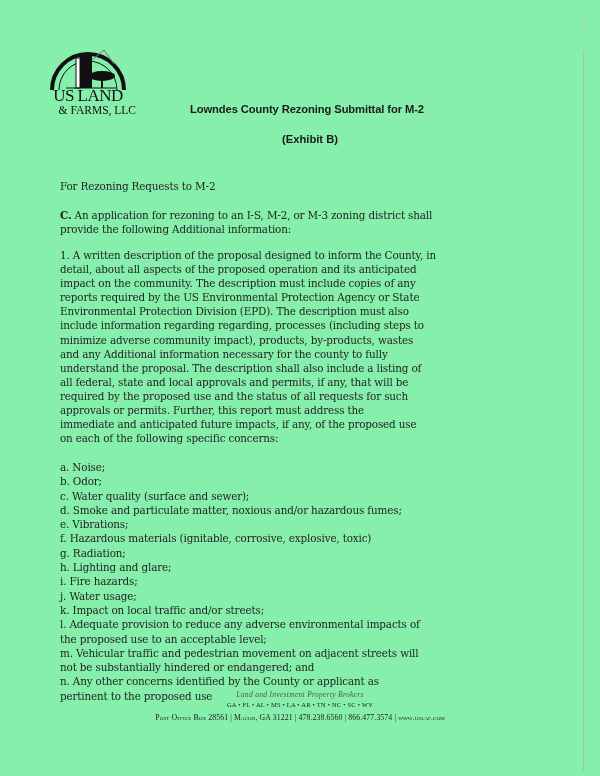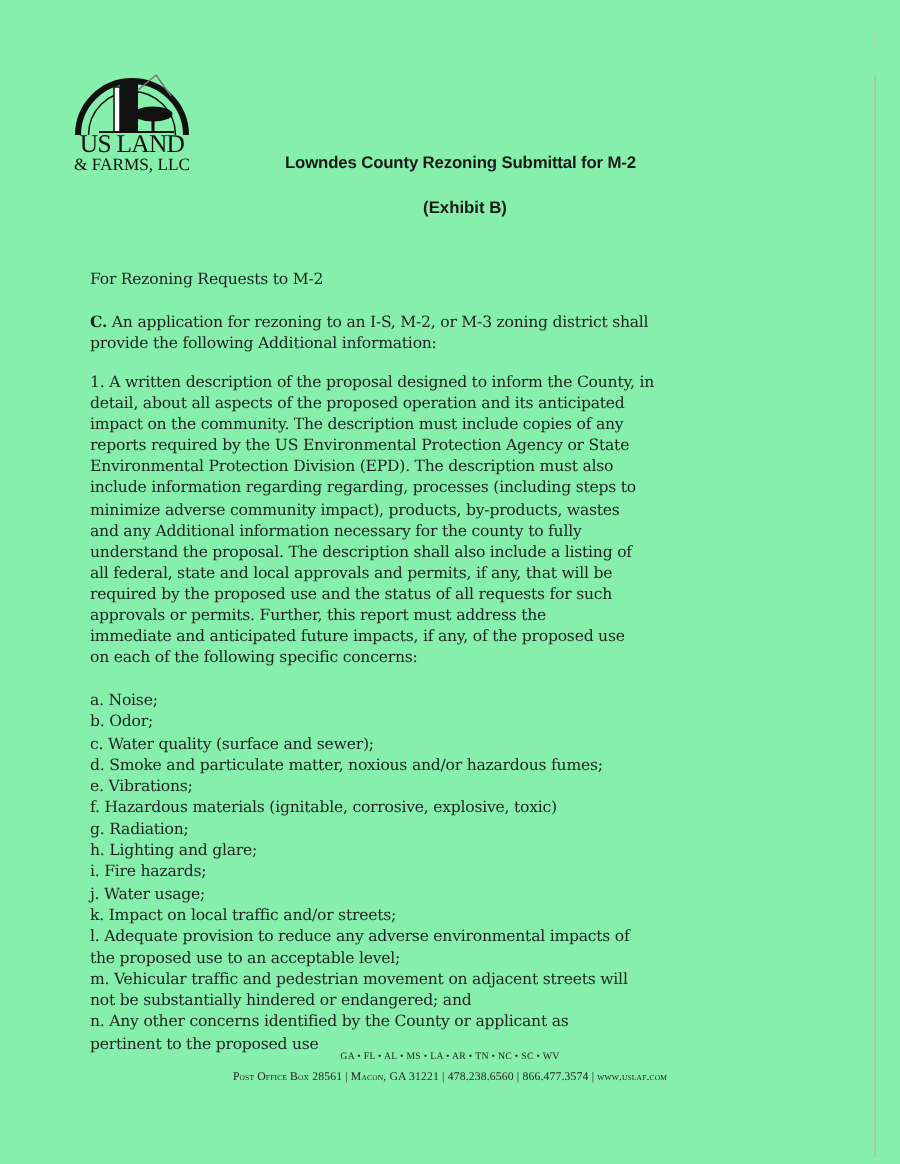--- a/index.html
+++ b/index.html
@@ -7,21 +7,21 @@
   .page { position: absolute; left: 0; top: 0; width: 600px; height: 776px; background: #86efac; }
 
   .edge-line { position: absolute; left: 583px; top: 50px; width: 1px; height: 722px; background: #b8b8b8; }
   .edge-mark { position: absolute; left: 582px; top: 22px; width: 3px; height: 8px; border-left: 1px solid #c8c8c8; }
 
   
   .logo { position: absolute; left: 40px; top: 42px; width: 96px; height: 78px; }
   .logo svg { position: absolute; left: 6px; top: 0; }
   .logo-name { position: absolute; left: 0; top: 46px; width: 96px; text-align: center;
     font-family: "Liberation Serif", serif; font-size: 17px; line-height: 15px; letter-spacing: -0.5px; color: #111; font-weight: normal; }
-  .logo-sub { position: absolute; left: 0; top: 62px; width: 96px; text-align: center;
+  .logo-sub { position: absolute; left: 0; top: 62px; width: 96px; text-align: right;
     font-family: "Liberation Serif", serif; font-size: 11.5px; line-height: 12px; color: #111; }
 
   .title { position: absolute; left: 190px; top: 103px; width: 260px; text-align: left;
     font-family: "Liberation Sans", sans-serif; font-size: 11.2px; font-weight: bold; color: #1a1a1a; letter-spacing: -0.1px; }
   .subtitle { position: absolute; left: 180px; top: 133px; width: 260px; text-align: center;
     font-family: "Liberation Sans", sans-serif; font-size: 11.2px; font-weight: bold; color: #1a1a1a; }
 
   .body-text { font-family: "DejaVu Serif", serif; font-size: 10.4px; color: #1f1f1f; letter-spacing: -0.15px; }
   .intro { position: absolute; left: 60px; top: 180px; }
   .section-c { position: absolute; left: 60px; top: 208px; line-height: 14px; width: 480px; }
@@ -99,15 +99,16 @@
     <span class="line">j. Water usage;</span>
     <span class="line">k. Impact on local traffic and/or streets;</span>
     <span class="line">l. Adequate provision to reduce any adverse environmental impacts of</span>
     <span class="line">the proposed use to an acceptable level;</span>
     <span class="line">m. Vehicular traffic and pedestrian movement on adjacent streets will</span>
     <span class="line">not be substantially hindered or endangered; and</span>
     <span class="line">n. Any other concerns identified by the County or applicant as</span>
     <span class="line">pertinent to the proposed use</span>
   </div>
 
+  <div class="footer-script">Land and Investment Property Brokers</div>
   <div class="footer-states">GA • FL • AL • MS • LA • AR • TN • NC • SC • WV</div>
   <div class="footer-addr">Post Office Box 28561 | Macon, GA 31221 | 478.238.6560 | 866.477.3574 | www.uslaf.com</div>
 </div>
 
 </body></html>

